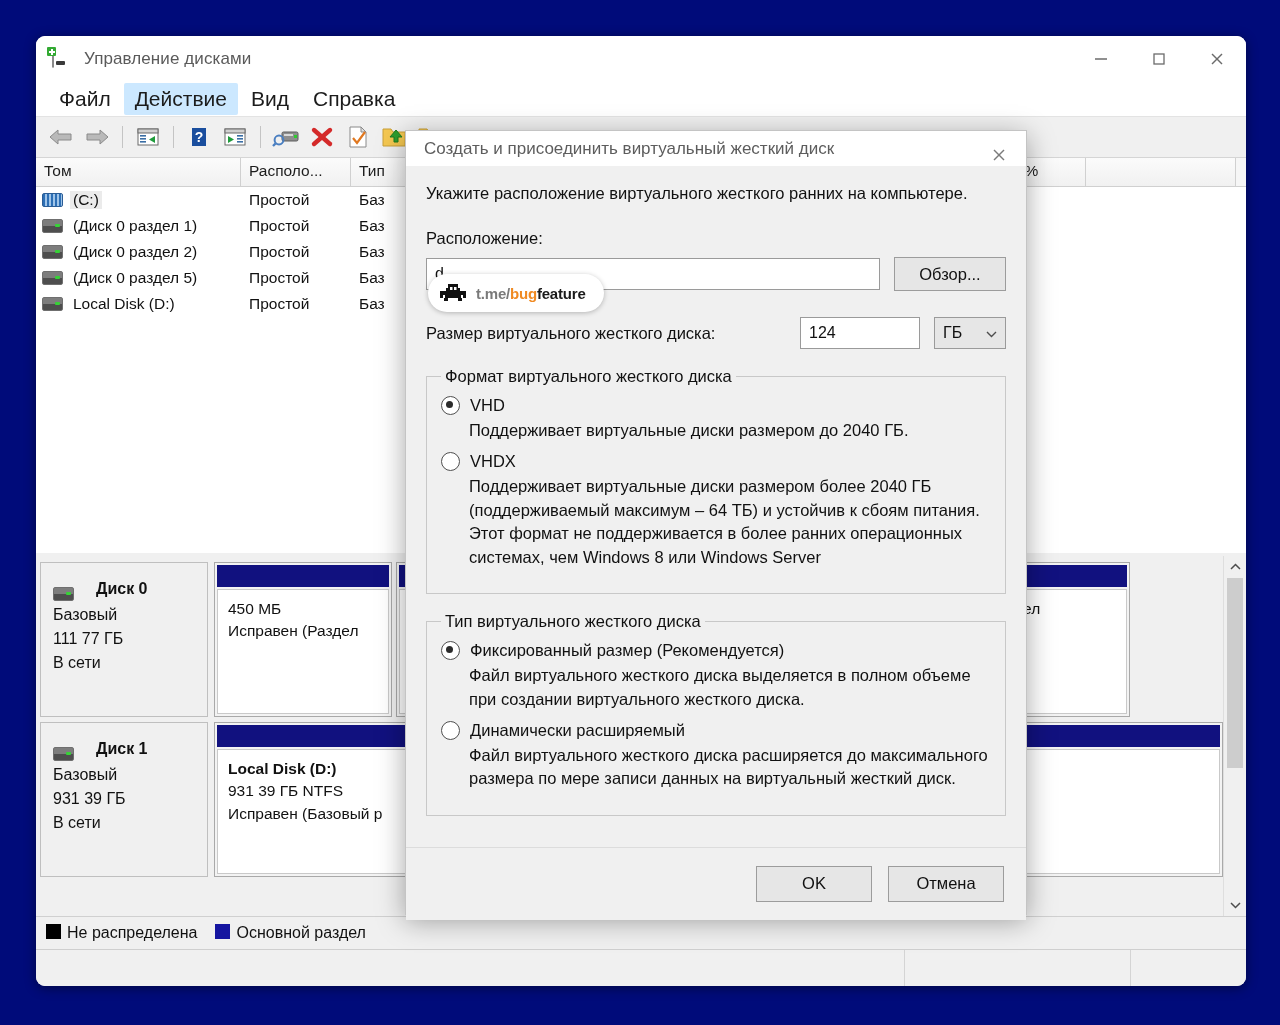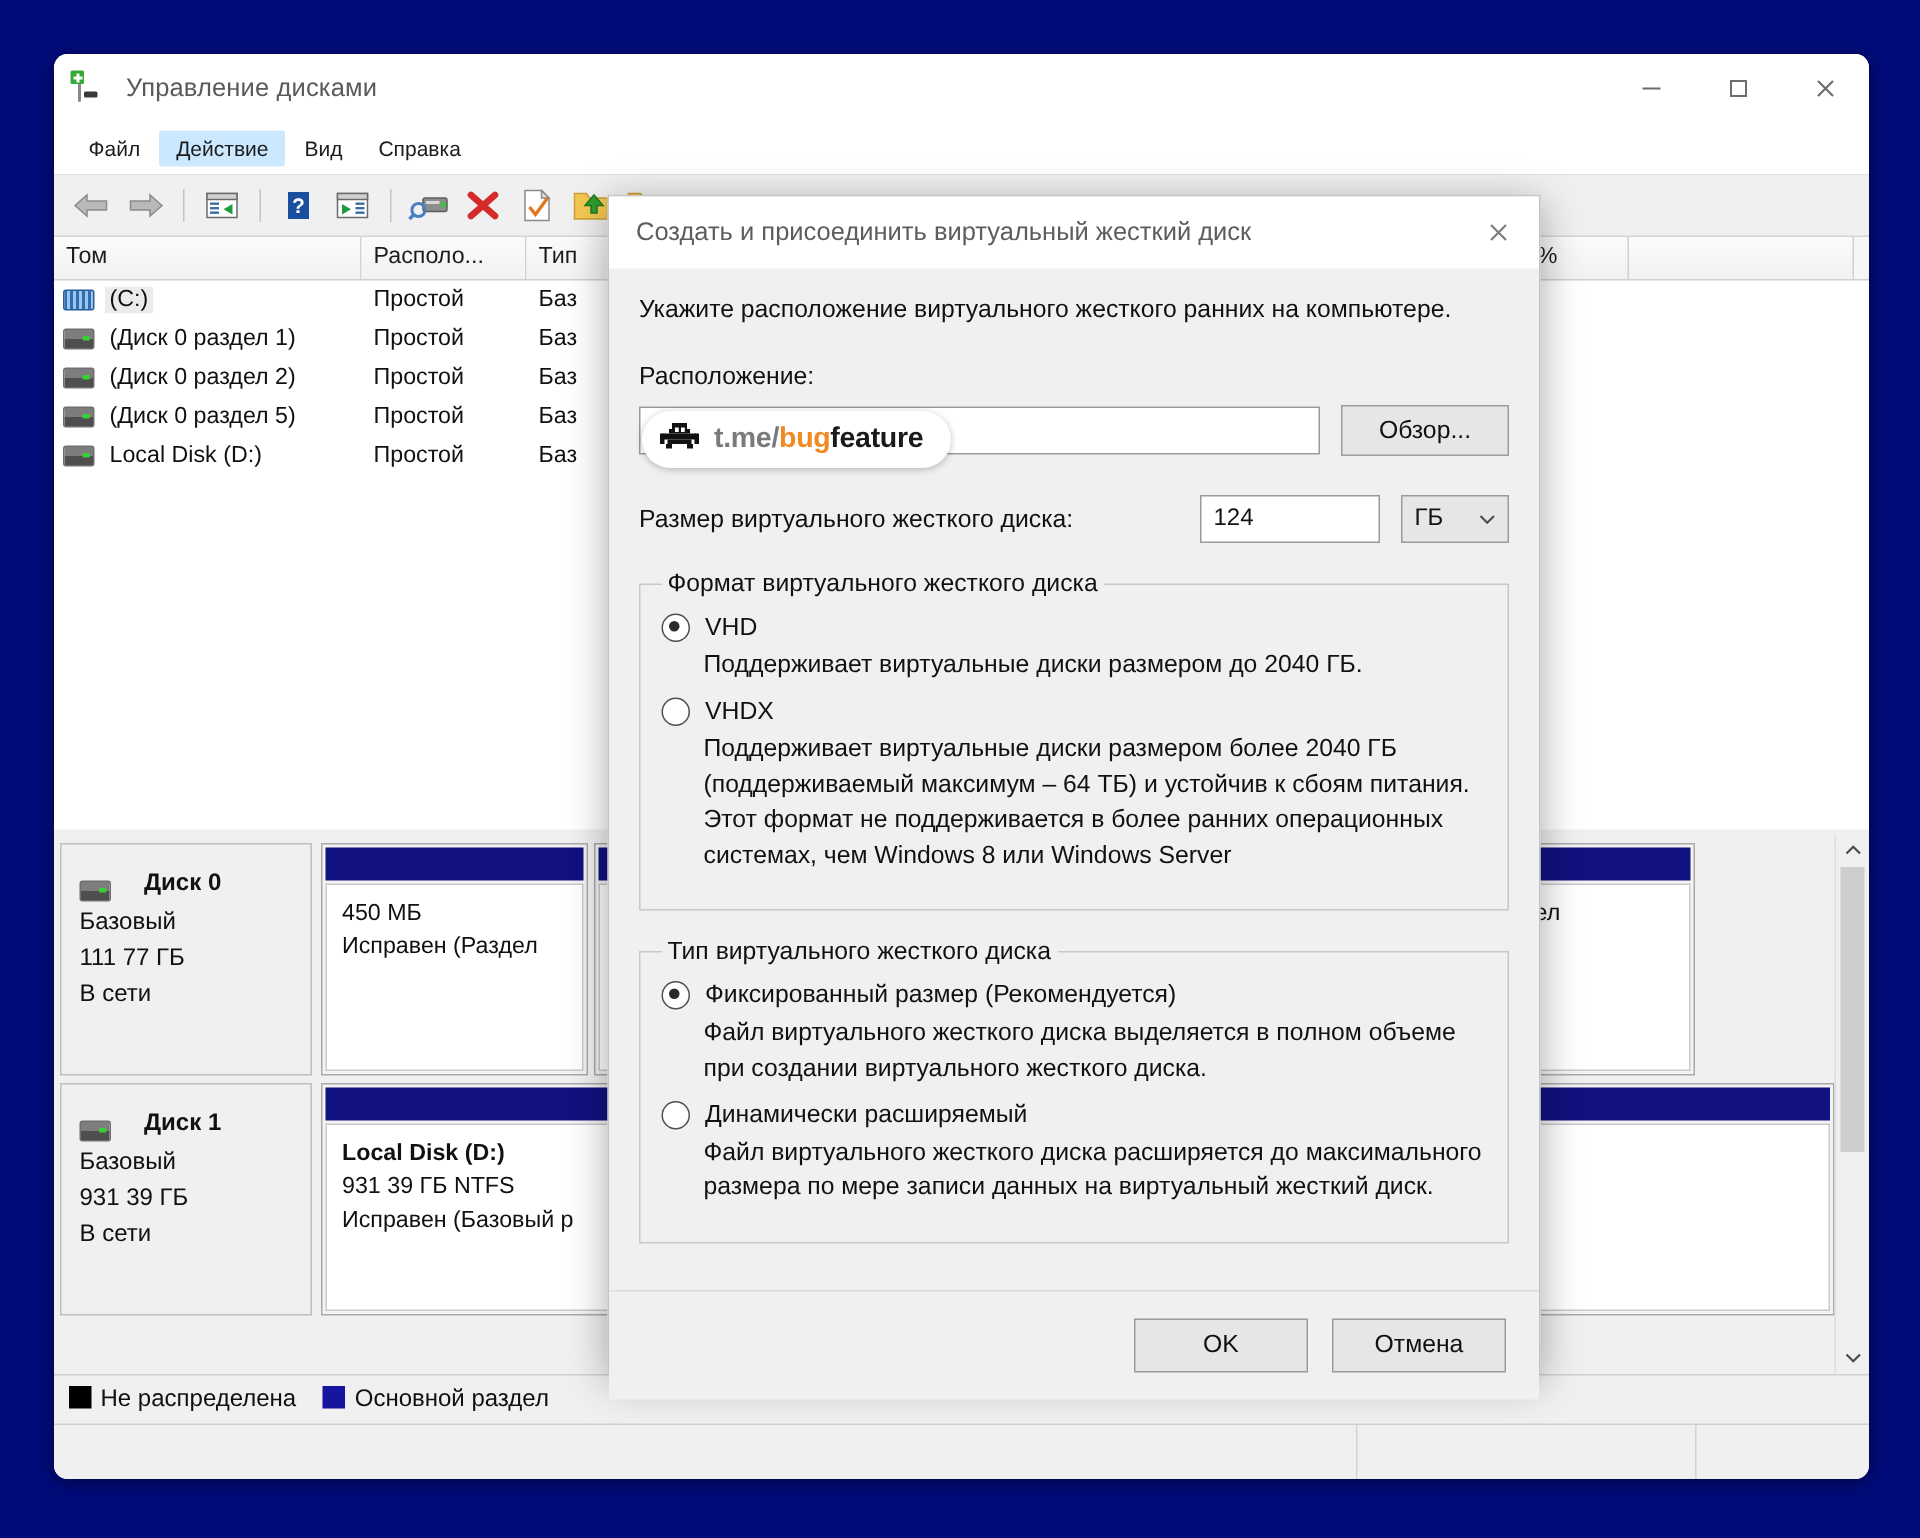--- a/index.html
+++ b/index.html
@@ -73,21 +73,21 @@
   .winbtn svg { display:block; }
   
   .menubar {
     height: 34px; flex: none;
     background: #ffffff;
     display: flex; align-items: center;
     padding-left: 12px;
     border-bottom: 1px solid #e3e3e3;
   }
   .menuitem {
-    font-size: 14px; color: #1c1c1c;
+    font-size: 21px; color: #1c1c1c;
     padding: 4px 11px; margin-right: 2px;
     border-radius: 2px;
   }
   .menuitem.active { background: #cce8ff; }
   
   .toolbar {
     height: 40px; flex: none;
     background: #f0f0f0;
     border-bottom: 1px solid #d5d5d5;
     display: flex; align-items: center;
@@ -234,21 +234,21 @@
   .dialog {
     position: absolute;
     left: 405px; top: 130px;
     width: 620px; height: 783px;
     background: #f0f0f0;
     border: 1px solid #c4c4c4;
     box-shadow: 0 6px 26px rgba(0,0,0,.35);
     display: flex; flex-direction: column;
   }
   .dlgtitle {
-    height: 48px; flex: none;
+    height: 35px; flex: none;
     background: #ffffff;
     display: flex; align-items: center;
     position: relative;
   }
   .dlgtitle .t { font-size: 17px; color: #5d5d5d; margin-left: 18px;}
   .dlgclose {
     position: absolute; right: 0; top: 0;
     width: 54px; height: 48px;
     display: flex; align-items: center; justify-content: center;
     color: #6b6b6b;
@@ -320,21 +320,21 @@
   .watermark {
     position: absolute;
     left: 428px; top: 274px;
     height: 38px;
     background: #ffffff;
     border-radius: 19px;
     display: flex; align-items: center;
     padding: 0 18px 0 12px;
     gap: 10px;
     box-shadow: 0 1px 5px rgba(0,0,0,.25);
-    font-size: 19px;
+    font-size: 15px;
     font-weight: bold;
     z-index: 50;
   }
   .watermark .wtext { color: #1a1a1a; letter-spacing: -.2px;}
   .watermark .wtext .grey { color:#7a7a7a; font-weight: bold;}
   .watermark .wtext .orange { color:#f08a22; }
 </style>
 </head>
 <body>
 

